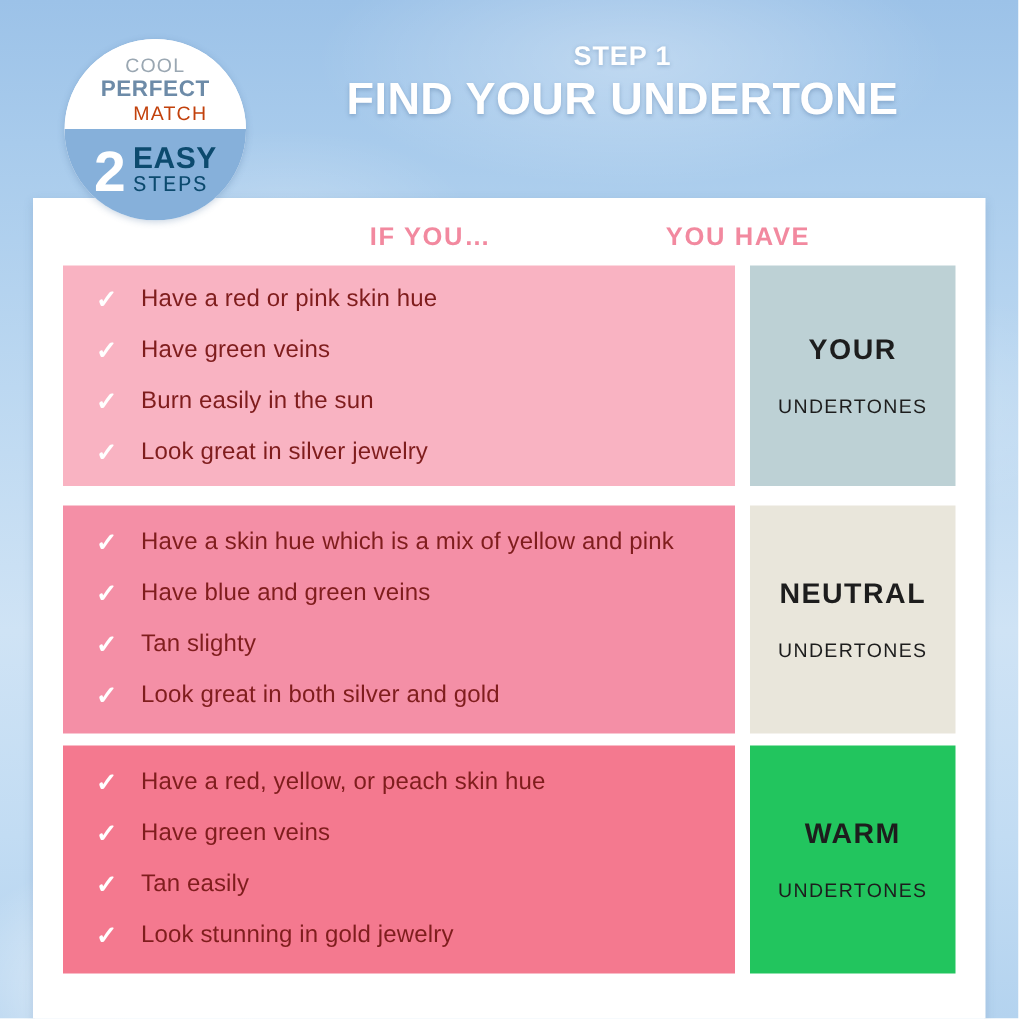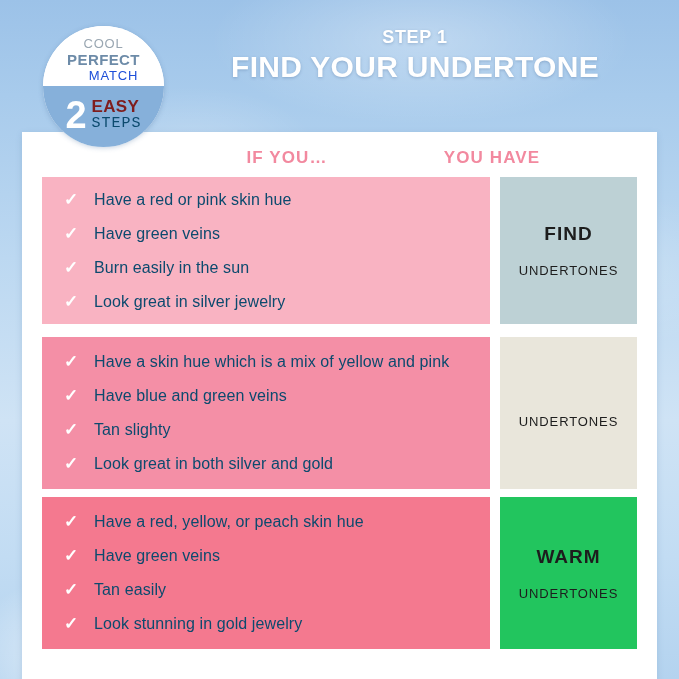--- a/index.html
+++ b/index.html
@@ -59,27 +59,27 @@
     padding-top:6px;
   }
   #badge-bottom {
     position:absolute; left:0; top:60px; width:100%; height:61px;
     background:#86b0da;
     display:flex; align-items:center; justify-content:center;
     padding-bottom:4px;
   }
   .badge-l1 { color:#9aa7b2; font-size:13px; letter-spacing:0.8px; line-height:15px; }
   .badge-l2 { color:#6d8ba8; font-size:15px; font-weight:bold; letter-spacing:0.4px; line-height:17px; }
-  .badge-l3 { color:#1d4ed8; font-size:13px; letter-spacing:0.8px; line-height:15px;padding-left:20px; }
+  .badge-l3 { color:#c2410c; font-size:13px; letter-spacing:0.8px; line-height:15px;padding-left:20px; }
   #badge-num {
     color:#ffffff; font-size:38px; font-weight:bold;
     line-height:38px; margin-right:5px;
   }
   #badge-steps { display:flex; flex-direction:column; }
-  .badge-e1 { color:#7f1d1d; font-size:17px; font-weight:bold; letter-spacing:0.3px; line-height:17px; }
+  .badge-e1 { color:#0c4a6e; font-size:20px; font-weight:bold; letter-spacing:0.3px; line-height:17px; }
   .badge-e2 { color:#0c4a6e; font-size:15px; letter-spacing:1px; line-height:17px;font-family:Liberation Mono, monospace; }
 
   
   #card {
     position:absolute; left:22px; top:132px;
     width:635px; height:598px;
     background:#ffffff;
     box-shadow:0 2px 6px rgba(80,118,160,0.22);
   }
 
@@ -120,21 +120,21 @@
   .check {
     flex:0 0 auto;
     width:26px;
     color:#ffffff;
     font-size:17px;
     font-weight:bold;
     line-height:24px;
     text-align:left;
   }
   .item-text {
-    color:#0c4a6e;
+    color:#7f1d1d;
     font-size:16px;
     line-height:23px;
     letter-spacing:0.1px;
     padding-left:4px;
   }
 
   .sw-title {
     color:#1d1d1d;
     font-size:19px;
     font-weight:bold;
@@ -192,21 +192,21 @@
         <div class="item">
           <span class="check">✓</span>
           <span class="item-text">Burn easily in the sun</span>
         </div>
         <div class="item">
           <span class="check">✓</span>
           <span class="item-text">Look great in silver jewelry</span>
         </div>
       </div>
       <div class="swatch" style="background:#bdd1d5">
-        <div class="sw-title">FIND</div>
+        <div class="sw-title">YOUR</div>
         <div class="sw-sub">UNDERTONES</div>
       </div>
     </div>
 
     <div class="row" id="row-2">
       <div class="criteria" style="background:#f48fa6">
         <div class="item">
           <span class="check">✓</span>
           <span class="item-text">Have a skin hue which is a mix of yellow and pink</span>
         </div>
@@ -217,20 +217,21 @@
         <div class="item">
           <span class="check">✓</span>
           <span class="item-text">Tan slighty</span>
         </div>
         <div class="item">
           <span class="check">✓</span>
           <span class="item-text">Look great in both silver and gold</span>
         </div>
       </div>
       <div class="swatch" style="background:#e9e6db">
+        <div class="sw-title">NEUTRAL</div>
         <div class="sw-sub">UNDERTONES</div>
       </div>
     </div>
 
     <div class="row" id="row-3">
       <div class="criteria" style="background:#f4798f">
         <div class="item">
           <span class="check">✓</span>
           <span class="item-text">Have a red, yellow, or peach skin hue</span>
         </div>

